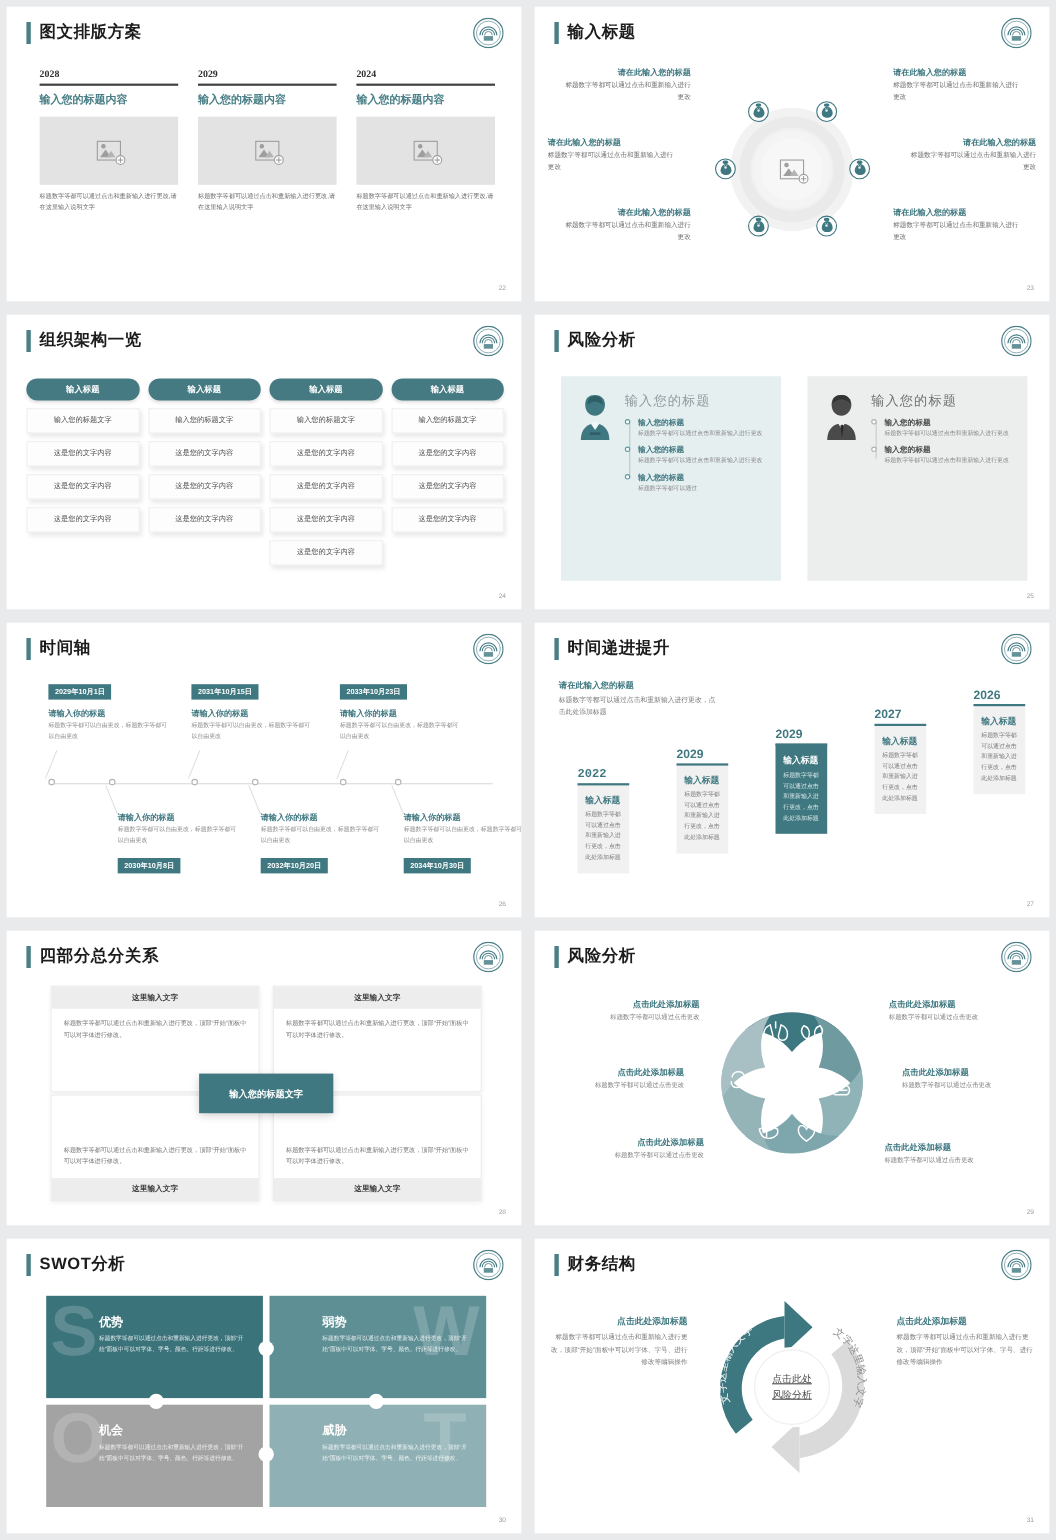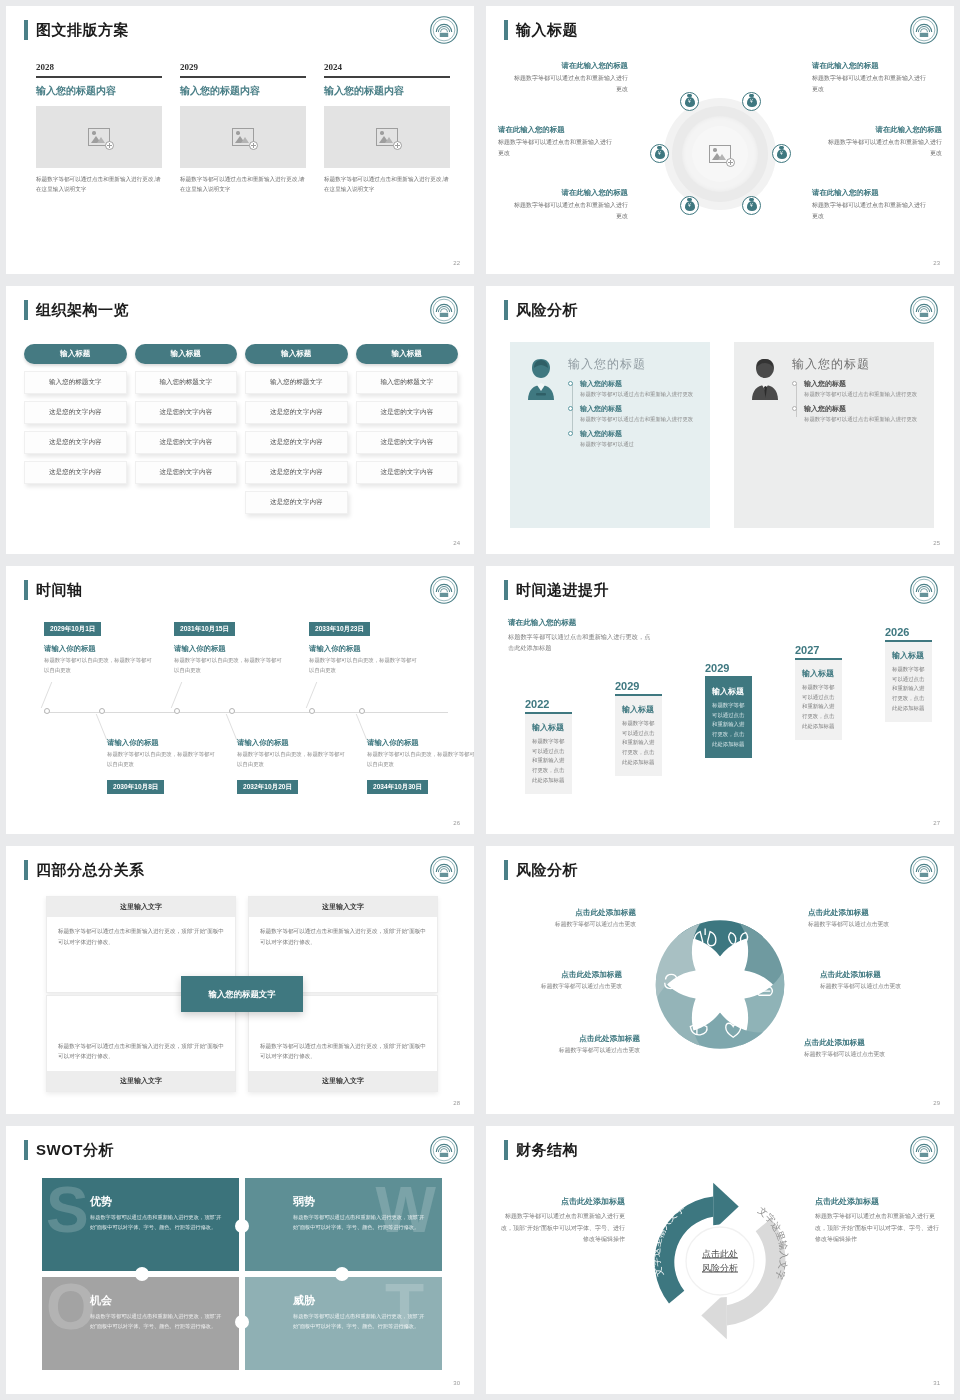--- a/index.html
+++ b/index.html
@@ -488,21 +488,21 @@
       <path d="M12 23 A8 8 0 0 1 28 23" fill="none" stroke="#4a7f87" stroke-width="1.3"></path>
       <path d="M15 23 A5 5 0 0 1 25 23" fill="none" stroke="#4a7f87" stroke-width="1.1"></path>
       <rect x="14" y="24" width="12" height="6" fill="#4a7f87" opacity=".85"></rect>
     </svg>
 
     <div class="s27-intro">
       <div class="h">请在此输入您的标题</div>
       <div class="p">标题数字等都可以通过点击和重新输入进行更改，点击此处添加标题</div>
     </div>
 
-    <div class="s27-step" style="left:22px; top:132px;">
+    <div class="s27-step" style="left:22px; top:132px;font-family:Liberation Mono, monospace;">
       <div class="s27-yr">2022</div>
       <div class="s27-box">
         <div class="s27-bh">输入标题</div>
         <div class="s27-bp">标题数字等都可以通过点击和重新输入进行更改，点击此处添加标题</div>
       </div>
     </div>
     <div class="s27-step" style="left:112px; top:114px;">
       <div class="s27-yr">2029</div>
       <div class="s27-box">
         <div class="s27-bh">输入标题</div>

